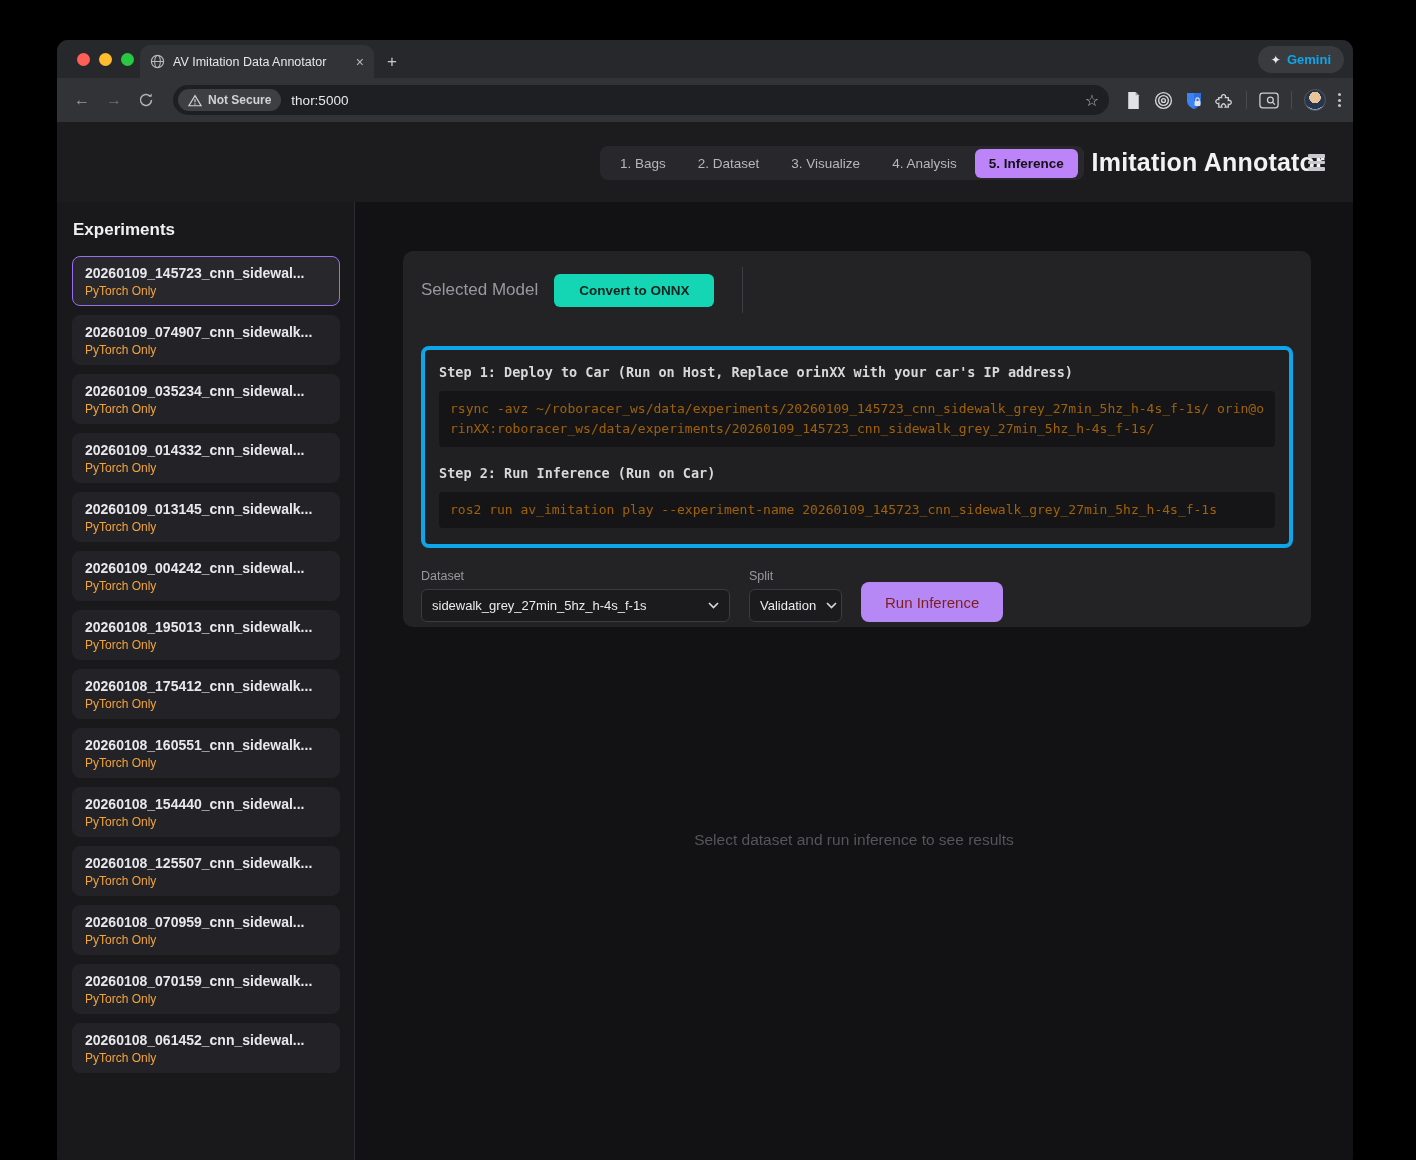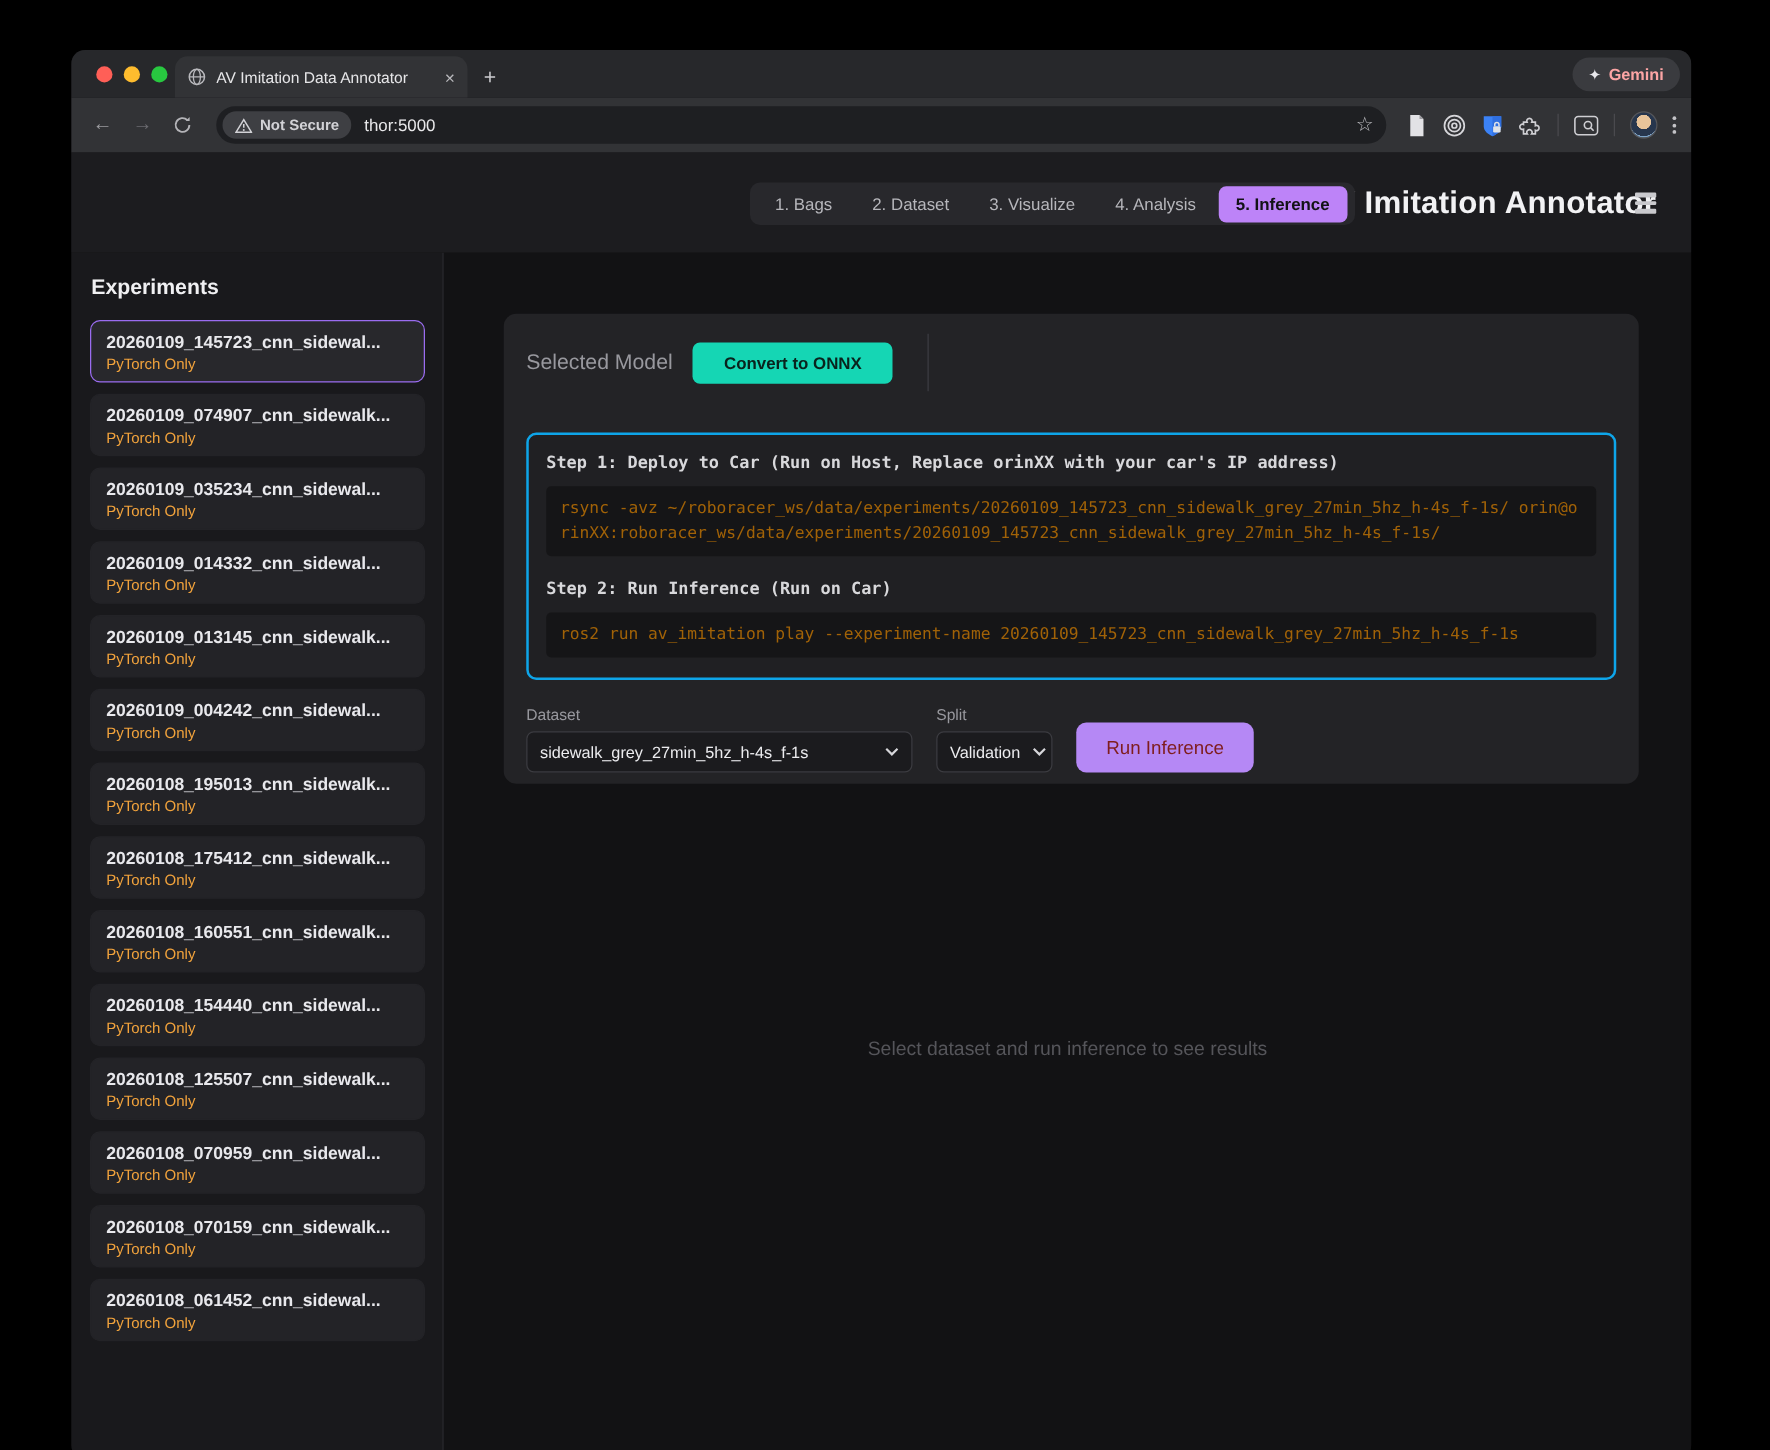--- a/index.html
+++ b/index.html
@@ -11,21 +11,21 @@
   .tabstrip { height:38px; background:#27282b; display:flex; align-items:flex-end; flex:0 0 38px; position:relative; }
   .traffic { display:flex; gap:9px; align-items:center; position:absolute; left:20px; top:13px; }
   .light { width:13px; height:13px; border-radius:50%; }
   .light.red { background:#ff5f57; } .light.yellow { background:#febc2e; } .light.green { background:#28c840; }
   .tab { position:absolute; left:83px; bottom:0; width:234px; height:33px; background:#323336; border-radius:10px 10px 0 0; display:flex; align-items:center; padding:0 10px; gap:8px; }
   .tab-title { font-size:12.5px; color:#e6e6e8; white-space:nowrap; overflow:hidden; flex:1; }
   .tab-close { color:#b9b9bd; font-size:14px; line-height:1; cursor:default; }
   .newtab { position:absolute; left:330px; bottom:6px; color:#c9c9cd; font-size:17px; }
   .gemini { position:absolute; right:9px; top:6px; height:27px; background:#3a3b3f; border-radius:14px; display:flex; align-items:center; gap:6px; padding:0 13px; }
   .gemini .spark { color:#e8e8ec; font-size:12px; }
-  .gemini .glabel { color:#fca5a5; font-size:13px; font-weight:bold; }
+  .gemini .glabel { color:#0ea5e9; font-size:13px; font-weight:bold; }
 
   .toolbar { height:44px; background:#323336; display:flex; align-items:center; flex:0 0 44px; padding:0 12px; gap:6px; }
   .navbtn { width:26px; text-align:center; font-size:16px; color:#9c9ca0; }
   .navbtn.fwd { color:#6b6b70; }
   .navbtn svg { display:block; margin:0 auto; }
   .omnibox { flex:1; height:30px; margin-left:8px; background:#1e1f22; border-radius:15px; display:flex; align-items:center; padding:0 10px 0 5px; gap:10px; }
   .chip { height:22px; background:#3e3f43; border-radius:11px; display:flex; align-items:center; gap:6px; padding:0 10px; }
   .chip-label { font-size:12px; font-weight:bold; color:#d2d2d6; }
   .url { font-size:13.5px; color:#e8e8ea; flex:1; }
   .star { color:#b9b9bd; font-size:16px; }
@@ -54,21 +54,21 @@
   .exp-badge { font-size:12px; color:var(--badge,#f2a33c); margin-top:3px; }
 
   .main { flex:1; background:#121214; position:relative; overflow:hidden; }
   .card { position:absolute; left:48px; top:49px; width:908px; height:376px; background:#232326; border-radius:10px; padding:16px 18px; }
   .model-row { display:flex; align-items:center; }
   .model-label { font-size:17px; color:#98989e; }
   .model-name { font-size:16.5px; font-weight:bold; color:#ffffff; margin-top:2px; }
   .convert-btn { margin-left:16px; background:var(--teal,#15d6b4); color:#09231d; font-weight:bold; font-size:13.5px; border:none; border-radius:6px; padding:9px 25px; font-family:"Liberation Sans", sans-serif; }
   .vdiv { width:1px; height:46px; background:#3d3d42; margin-left:28px; }
 
-  .instructions { margin-top:33px; border:2px solid #0ea5e9; background:#202023; border-radius:8px; padding:14px 14px 16px 14px; }
+  .instructions { margin-top:33px; border:4px solid #0ea5e9; background:#202023; border-radius:8px; padding:14px 14px 16px 14px; }
   .step-title { font-family:"DejaVu Sans Mono", monospace; font-weight:bold; font-size:13.5px; color:#d8d8db; }
   .codeblock { margin-top:11px; background:#151517; border-radius:4px; padding:8px 11px; font-family:"DejaVu Sans Mono", monospace; font-size:13px; line-height:1.55; color:#a16207; white-space:pre-wrap; word-break:break-all; }
   .step2 { margin-top:18px; }
 
   .controls-row { margin-top:21px; display:flex; align-items:flex-end; }
   .field-label { font-size:12.5px; color:#98989e; margin-bottom:6px; }
   .select { height:33px; background:#1b1b1e; border:1px solid #3b3b40; border-radius:6px; display:flex; align-items:center; padding:0 10px; gap:10px; }
   .select .sel-text { font-size:13px; color:#ececef; white-space:nowrap; }
   .select.dataset { width:309px; }
   .select.split { width:93px; margin-left:19px; }

